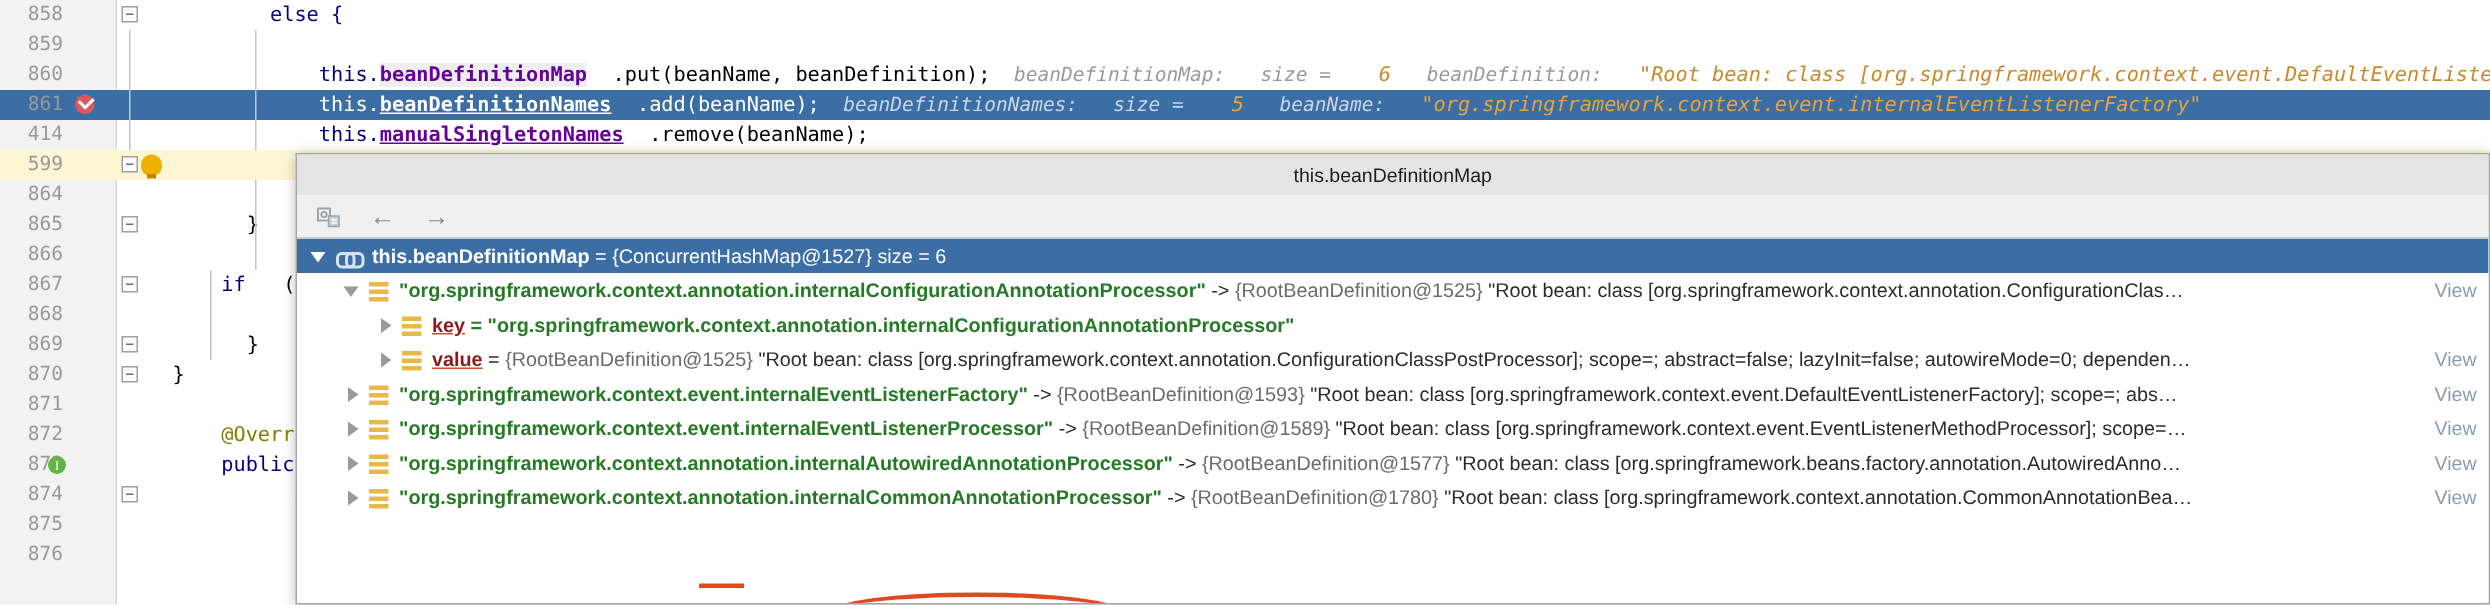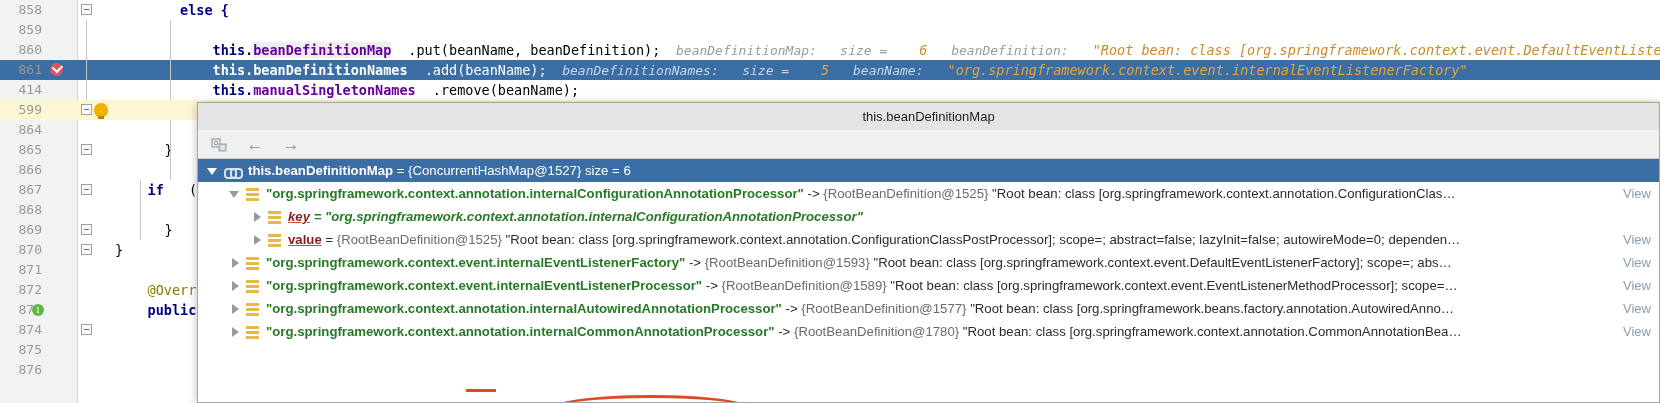--- a/index.html
+++ b/index.html
@@ -44,22 +44,22 @@
     background: #ffffff;
   }
   .code-text {
     position: absolute; left: 98px; top: 0;
     height: 20px;
     font-family: "DejaVu Sans Mono", monospace;
     font-size: 13.5px;
     color: #000000;
     white-space: pre;
   }
-  .kw   { color: #000080; font-weight: bold; text-align: center; }
-  .fld  { color: #660099; font-weight: bold; }
+  .kw   { color: #000080; font-weight: normal; text-align: center; }
+  .fld  { color: #660099; font-weight: bold; text-decoration: underline; }
   .fldbg{ background: #eeeeee; color:#660099; font-weight:bold; }
   .cmt  { color: #808080; font-style: italic; }
   .ann  { color: #808000; }
   .plain{ color: #000000; margin-left: 17px; }
   .hl-row { background: #3a6ea5; }
   .hl-row .code-text, .hl-row .code-text * { color:#ffffff !important; background:transparent !important;}
   .caret-row { background: #fdf6d3; }
 
   
   .hint {
@@ -298,21 +298,21 @@
           <span style="display: inline-block; flex: 0 0 auto; width: 30px;"></span>
           <span class="twist open"></span>
           <span class="nodeicon ic-entry"></span>
           <span style="white-space: nowrap;"><span class="lbl">"org.springframework.context.annotation.internalConfigurationAnnotationProcessor"</span><span class="tval"> -&gt; </span><span class="tref">{RootBeanDefinition@1525}</span><span class="tval"> "Root bean: class [org.springframework.context.annotation.ConfigurationClas…</span></span>
           <span class="view-link">View</span>
         </div>
         <div class="trow">
           <span style="display: inline-block; flex: 0 0 auto; width: 52px;"></span>
           <span class="twist closed"></span>
           <span class="nodeicon ic-entry"></span>
-          <span style="white-space: nowrap; font-style: italic;"><span class="lblk">key</span><span class="lbl"> = "org.springframework.context.annotation.internalConfigurationAnnotationProcessor"</span></span>
+          <span style="white-space: nowrap;"><span class="lblk">key</span><span class="lbl"> = "org.springframework.context.annotation.internalConfigurationAnnotationProcessor"</span></span>
         </div>
         <div class="trow">
           <span style="display: inline-block; flex: 0 0 auto; width: 52px;"></span>
           <span class="twist closed"></span>
           <span class="nodeicon ic-entry"></span>
           <span style="white-space: nowrap;"><span class="lblk">value</span><span class="tval"> = </span><span class="tref">{RootBeanDefinition@1525}</span><span class="tval"> "Root bean: class [org.springframework.context.annotation.ConfigurationClassPostProcessor]; scope=; abstract=false; lazyInit=false; autowireMode=0; dependen…</span></span>
           <span class="view-link">View</span>
         </div>
         <div class="trow">
           <span style="display: inline-block; flex: 0 0 auto; width: 30px;"></span>

